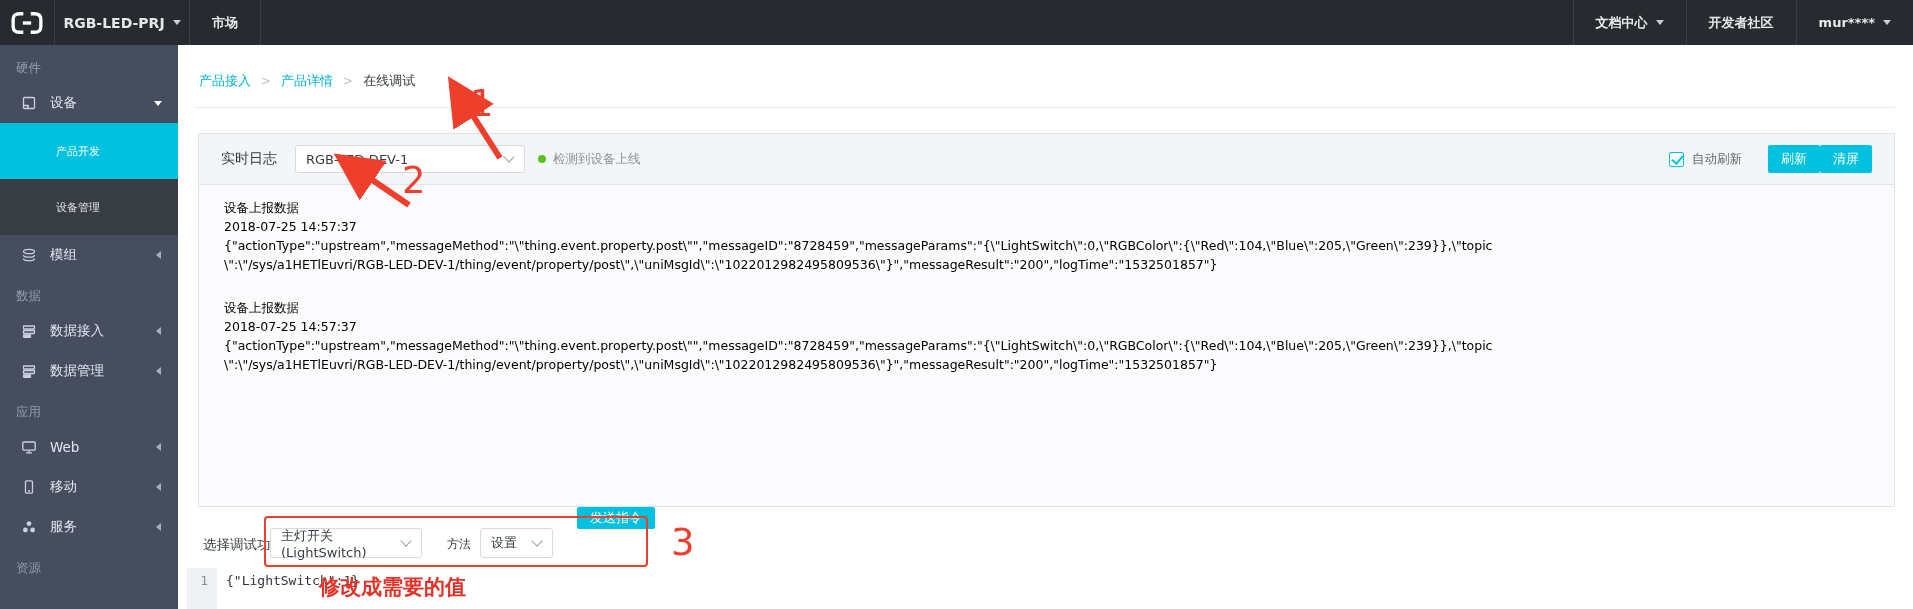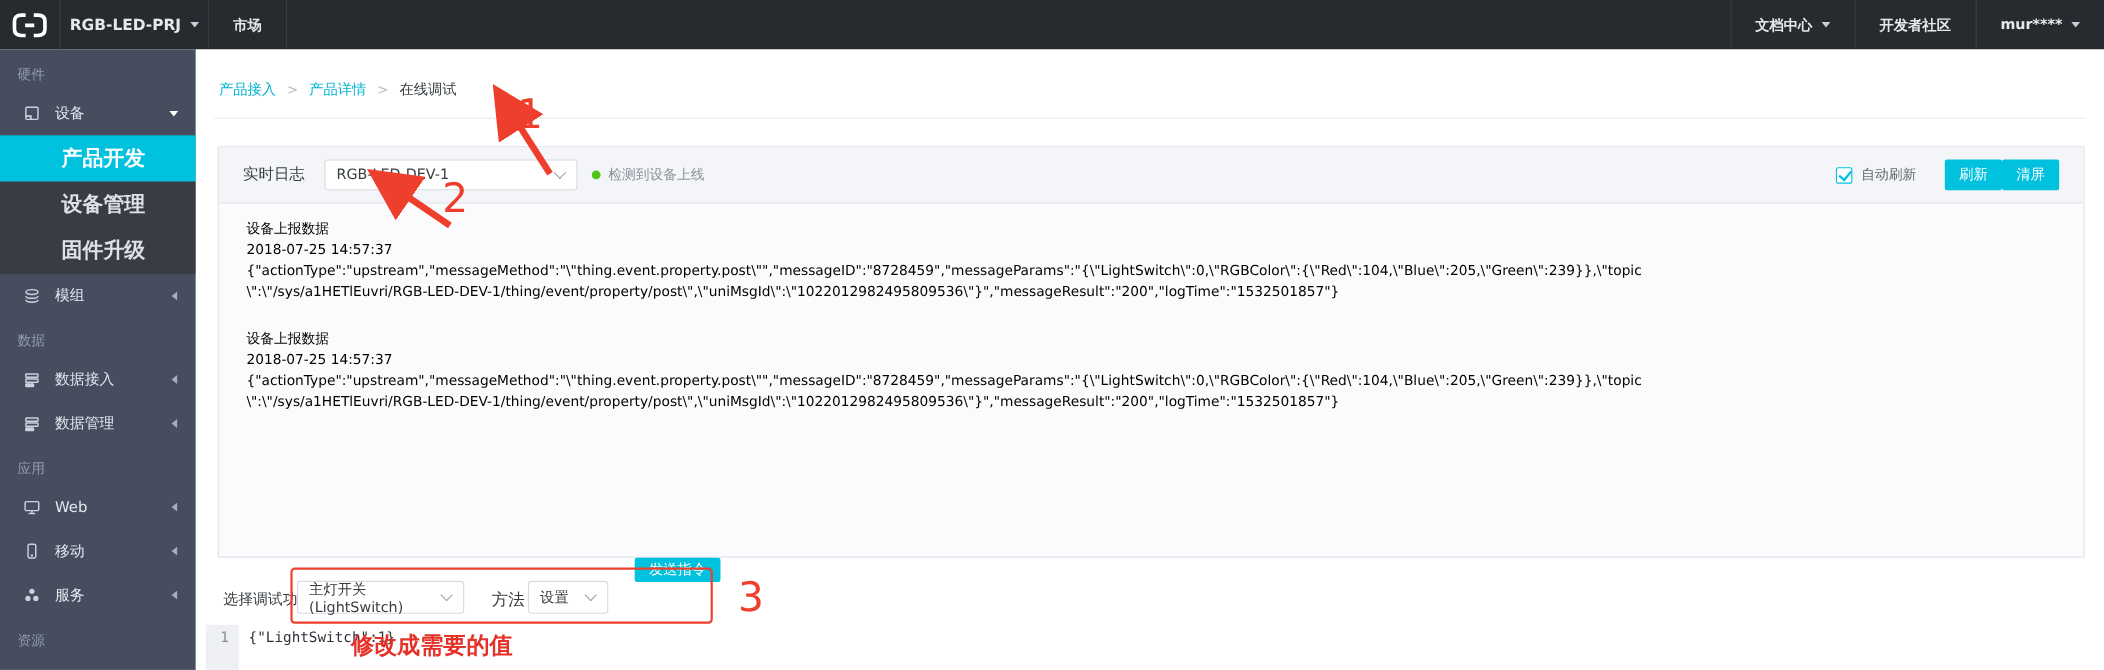--- a/index.html
+++ b/index.html
@@ -26,22 +26,22 @@
                 color:#939cae; font-size:12.5px; }
   .sb-section.first { height:38px; }
   .sb-item { height:40px; display:flex; align-items:center; padding-left:21px; font-size:13.5px; cursor:pointer; }
   .sb-item .sb-ic { width:16px; height:16px; margin-right:13px; display:flex; align-items:center; justify-content:center; }
   .sb-item svg { stroke:#ccd2dd; fill:none; stroke-width:1.3; }
   .sb-caret-down { width:0; height:0; border-left:4px solid transparent; border-right:4px solid transparent;
                    border-top:5px solid #fff; margin-left:auto; margin-right:16px; }
   .sb-caret-left { width:0; height:0; border-top:4px solid transparent; border-bottom:4px solid transparent;
                    border-right:5px solid #a7aebc; margin-left:auto; margin-right:17px; }
   .sb-submenu { background:#383d43; }
-  .sb-subitem { height:42px; display:flex; align-items:center; padding-left:56px; font-size:19px;
-                color:#dde1e8; cursor:pointer;font-weight:bold; }
+  .sb-subitem { height:56px; display:flex; align-items:center; padding-left:56px; font-size:11px;
+                color:#dde1e8; cursor:pointer; }
   .sb-subitem.active { background:#00c1de; color:#fff; }
 
   
   .content { position:relative; width:1735px; height:564px; background:#fff; }
 
   .breadcrumb { position:absolute; left:21px; top:27px; display:flex; align-items:center; font-size:13px; }
   .bc-link { color:#00b3d1; cursor:pointer; }
   .bc-sep { color:#b9bec6; margin:0 10px; font-size:12px; }
   .bc-current { color:#373d41; }
   .bc-divider { position:absolute; left:17px; right:18px; top:62px; border-top:1px solid #e9e9e9; }
@@ -70,21 +70,21 @@
               display:flex; align-items:center; border-radius:2px; cursor:pointer; white-space:nowrap; }
   .btn-cyan + .btn-cyan { margin-left:0; }
 
   .log-body { padding:13px 0 0 25px; overflow:hidden; height:321px; }
   .log-entry { margin-bottom:24px; font-size:12.5px; line-height:19px; color:#000000; }
   .log-json { width:1275px; word-break:break-all; }
 
   
   .dbg-label { position:absolute; left:25px; top:491px; font-size:13.5px; color:#373d41; }
   .fn-select { position:absolute; left:92px; top:483px; width:152px; height:30px; }
-  .method-label { position:absolute; left:269px; top:491px; font-size:15px; color:#373d41; }
+  .method-label { position:absolute; left:269px; top:491px; font-size:12px; color:#373d41; }
   .method-select { position:absolute; left:302px; top:483px; width:73px; height:30px; }
   .send-btn { position:absolute; left:399px; top:462px; height:22px; }
   .red-box { position:absolute; left:86px; top:471px; width:384px; height:51px;
              border:2px solid #ee3f2d; border-radius:4px; pointer-events:none; }
 
   
   .editor { position:absolute; left:9px; top:523px; right:0; bottom:0; display:flex; }
   .gutter { width:30px; background:#eef0f3; color:#888f98; text-align:right; padding:5px 9px 0 0;
             font-family:"DejaVu Sans Mono","Liberation Mono",monospace; font-size:13px; }
   .code-area { flex:1; padding:5px 0 0 9px; font-family:"DejaVu Sans Mono","Liberation Mono",monospace;
@@ -146,21 +146,20 @@
               <path d="M2.5 10.5 H7 V13.5" stroke-width="1.6"></path>
             </svg>
         </span>
         <span>设备</span>
         <span class="sb-caret-down"></span>
       </div>
 
       <div class="sb-submenu">
         <div class="sb-subitem active">产品开发</div>
         <div class="sb-subitem">设备管理</div>
-        <div class="sb-subitem">固件升级</div>
       </div>
 
       <div class="sb-item">
         <span class="sb-ic">
           <svg width="16" height="16" viewBox="0 0 16 16">
               <ellipse cx="8" cy="4.5" rx="5.5" ry="2.2"></ellipse>
               <path d="M2.5 8 C2.5 9.2 5 10.2 8 10.2 C11 10.2 13.5 9.2 13.5 8"></path>
               <path d="M2.5 11.5 C2.5 12.7 5 13.7 8 13.7 C11 13.7 13.5 12.7 13.5 11.5"></path>
             </svg>
         </span>

